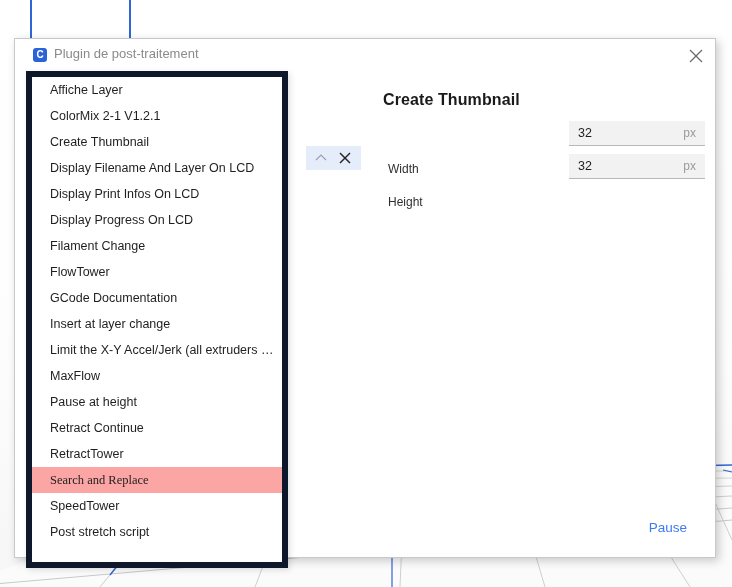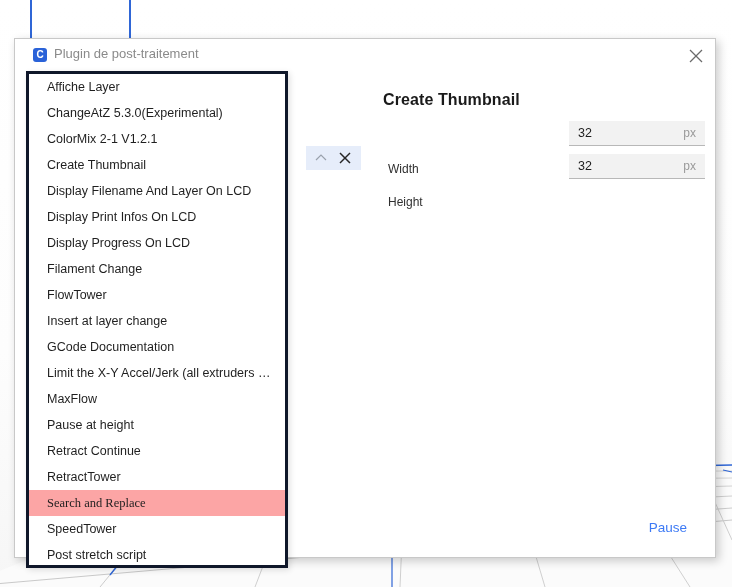--- a/index.html
+++ b/index.html
@@ -97,21 +97,21 @@
   #dialog-close svg { display: block; }
 
   
   #plugin-list {
     position: absolute;
     left: 26px;
     top: 71px;
     width: 262px;
     height: 497px;
     background: #ffffff;
-    border: 3px solid #0f172a;
+    border: 6px solid #0f172a;
     box-sizing: border-box;
     box-shadow: 2px 2px 6px rgba(0,0,0,0.12);
     z-index: 40;
     overflow: hidden;
   }
   .plugin-item {
     height: 26px;
     line-height: 26px;
     padding-left: 18px;
     padding-right: 8px;
@@ -304,30 +304,29 @@
           <span class="setting-unit">px</span>
         </div>
       </div>
     </div>
 
     <button id="btn-close-dialog">Pause</button>
   </div>
 
   <div id="plugin-list">
       <div class="plugin-item">Affiche Layer</div>
-      <div class="plugin-item">ChangeAtZ 5.3.0(Experimental)</div>
       <div class="plugin-item">ColorMix 2-1 V1.2.1</div>
       <div class="plugin-item">Create Thumbnail</div>
       <div class="plugin-item">Display Filename And Layer On LCD</div>
       <div class="plugin-item">Display Print Infos On LCD</div>
       <div class="plugin-item">Display Progress On LCD</div>
       <div class="plugin-item">Filament Change</div>
       <div class="plugin-item">FlowTower</div>
+      <div class="plugin-item">GCode Documentation</div>
       <div class="plugin-item">Insert at layer change</div>
-      <div class="plugin-item">GCode Documentation</div>
       <div class="plugin-item">Limit the X-Y Accel/Jerk (all extruders equal)</div>
       <div class="plugin-item">MaxFlow</div>
       <div class="plugin-item">Pause at height</div>
       <div class="plugin-item">Retract Continue</div>
       <div class="plugin-item">RetractTower</div>
       <div class="plugin-item highlighted">Search and Replace</div>
       <div class="plugin-item">SpeedTower</div>
       <div class="plugin-item">Post stretch script</div>
     </div>
 

